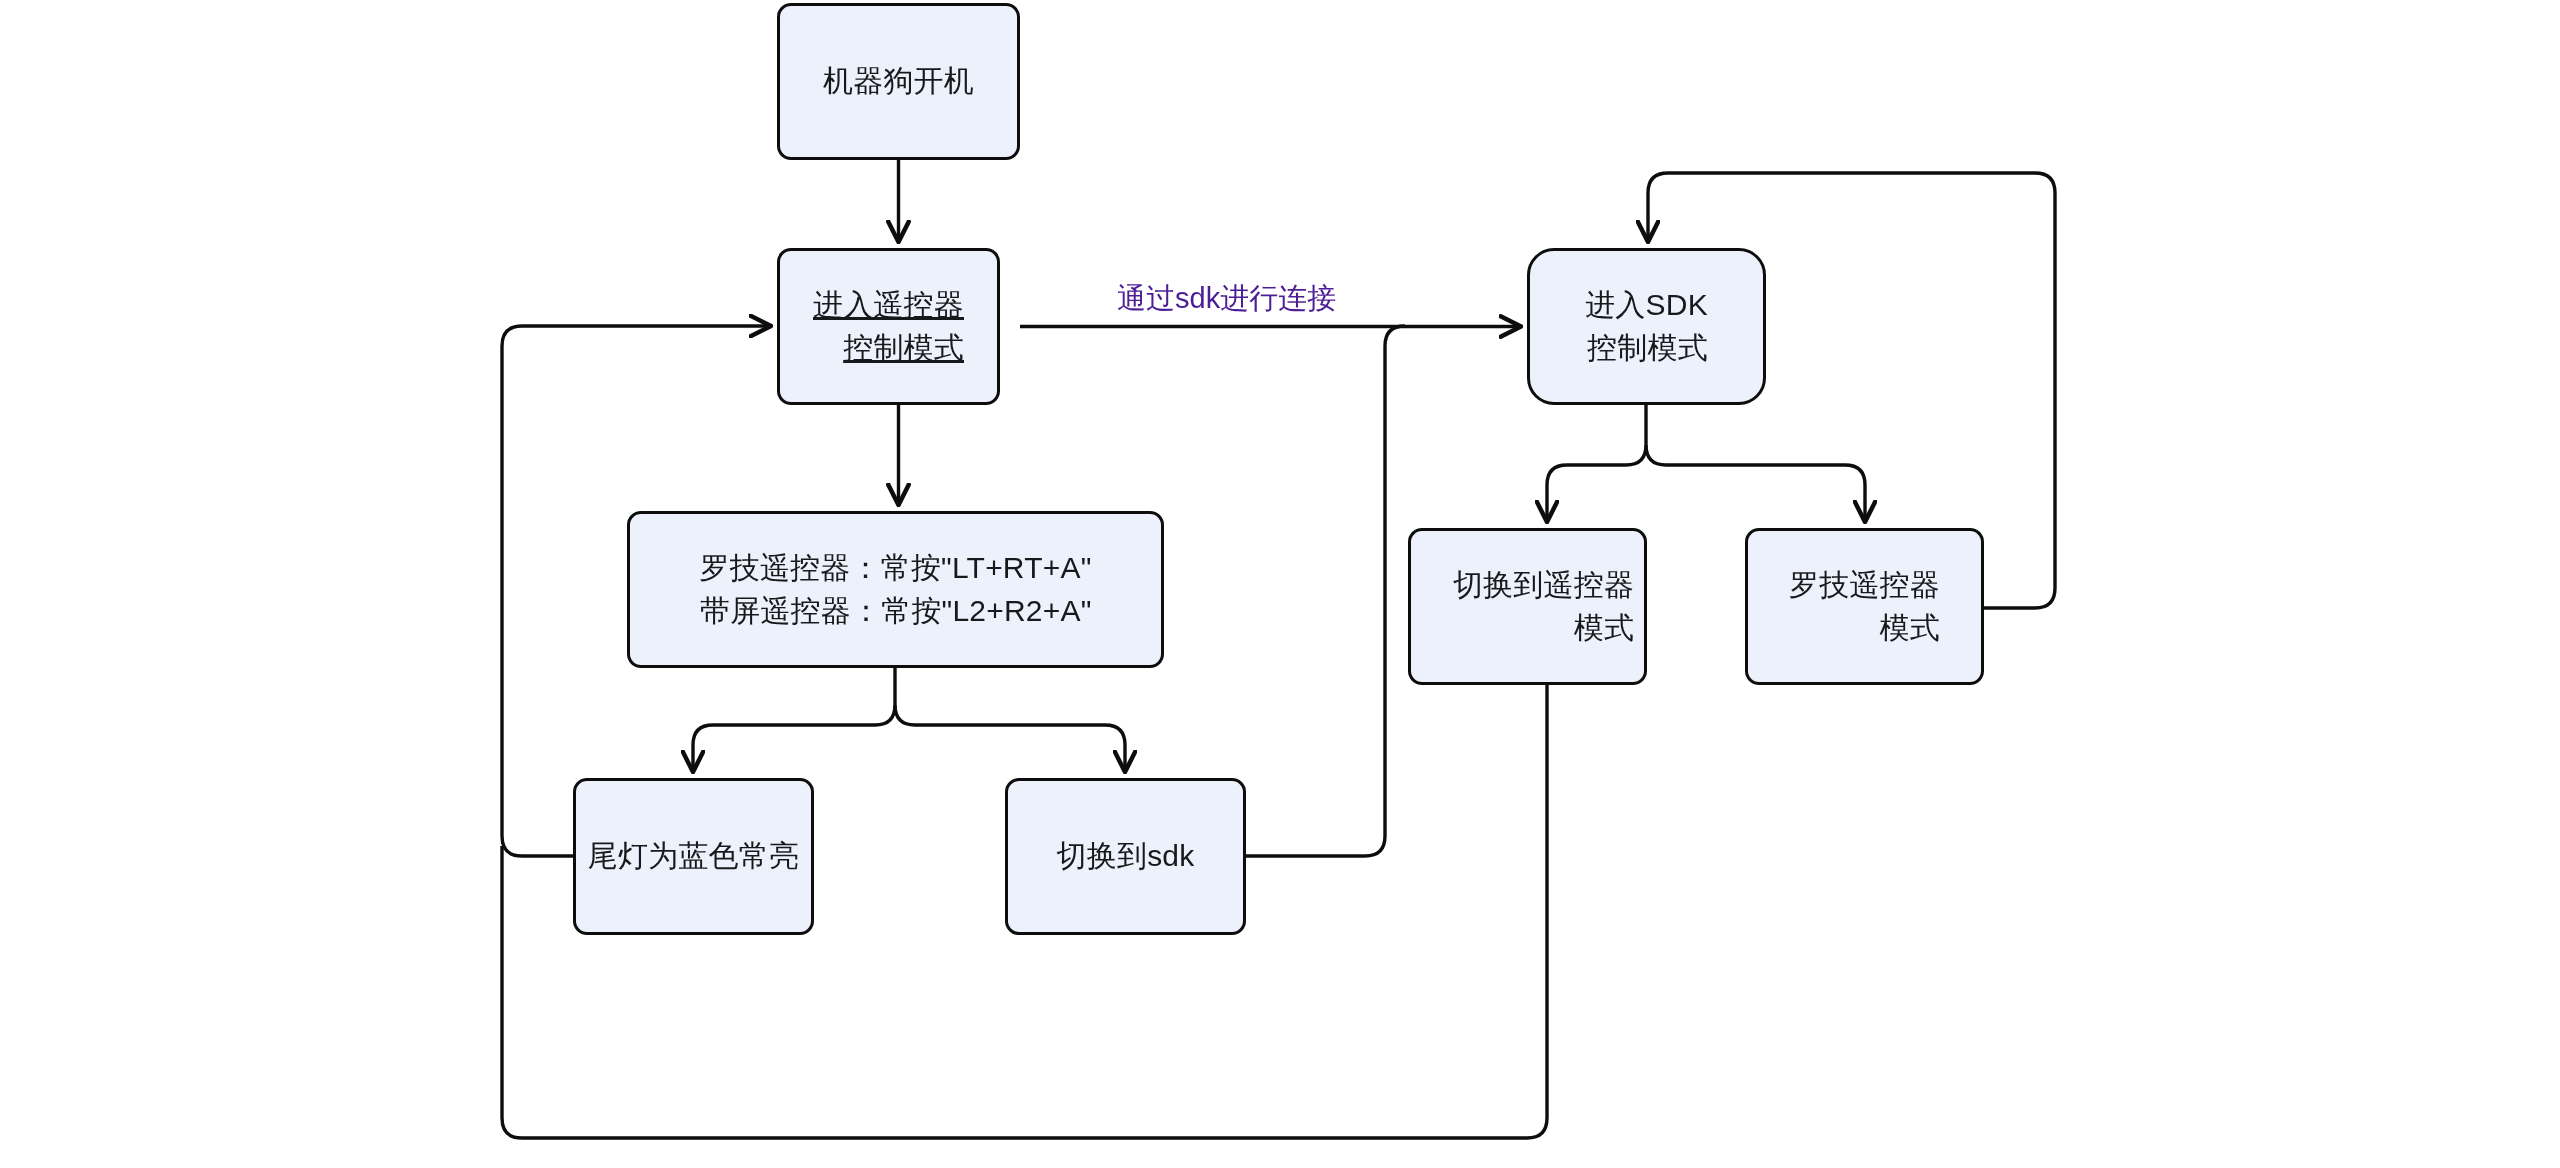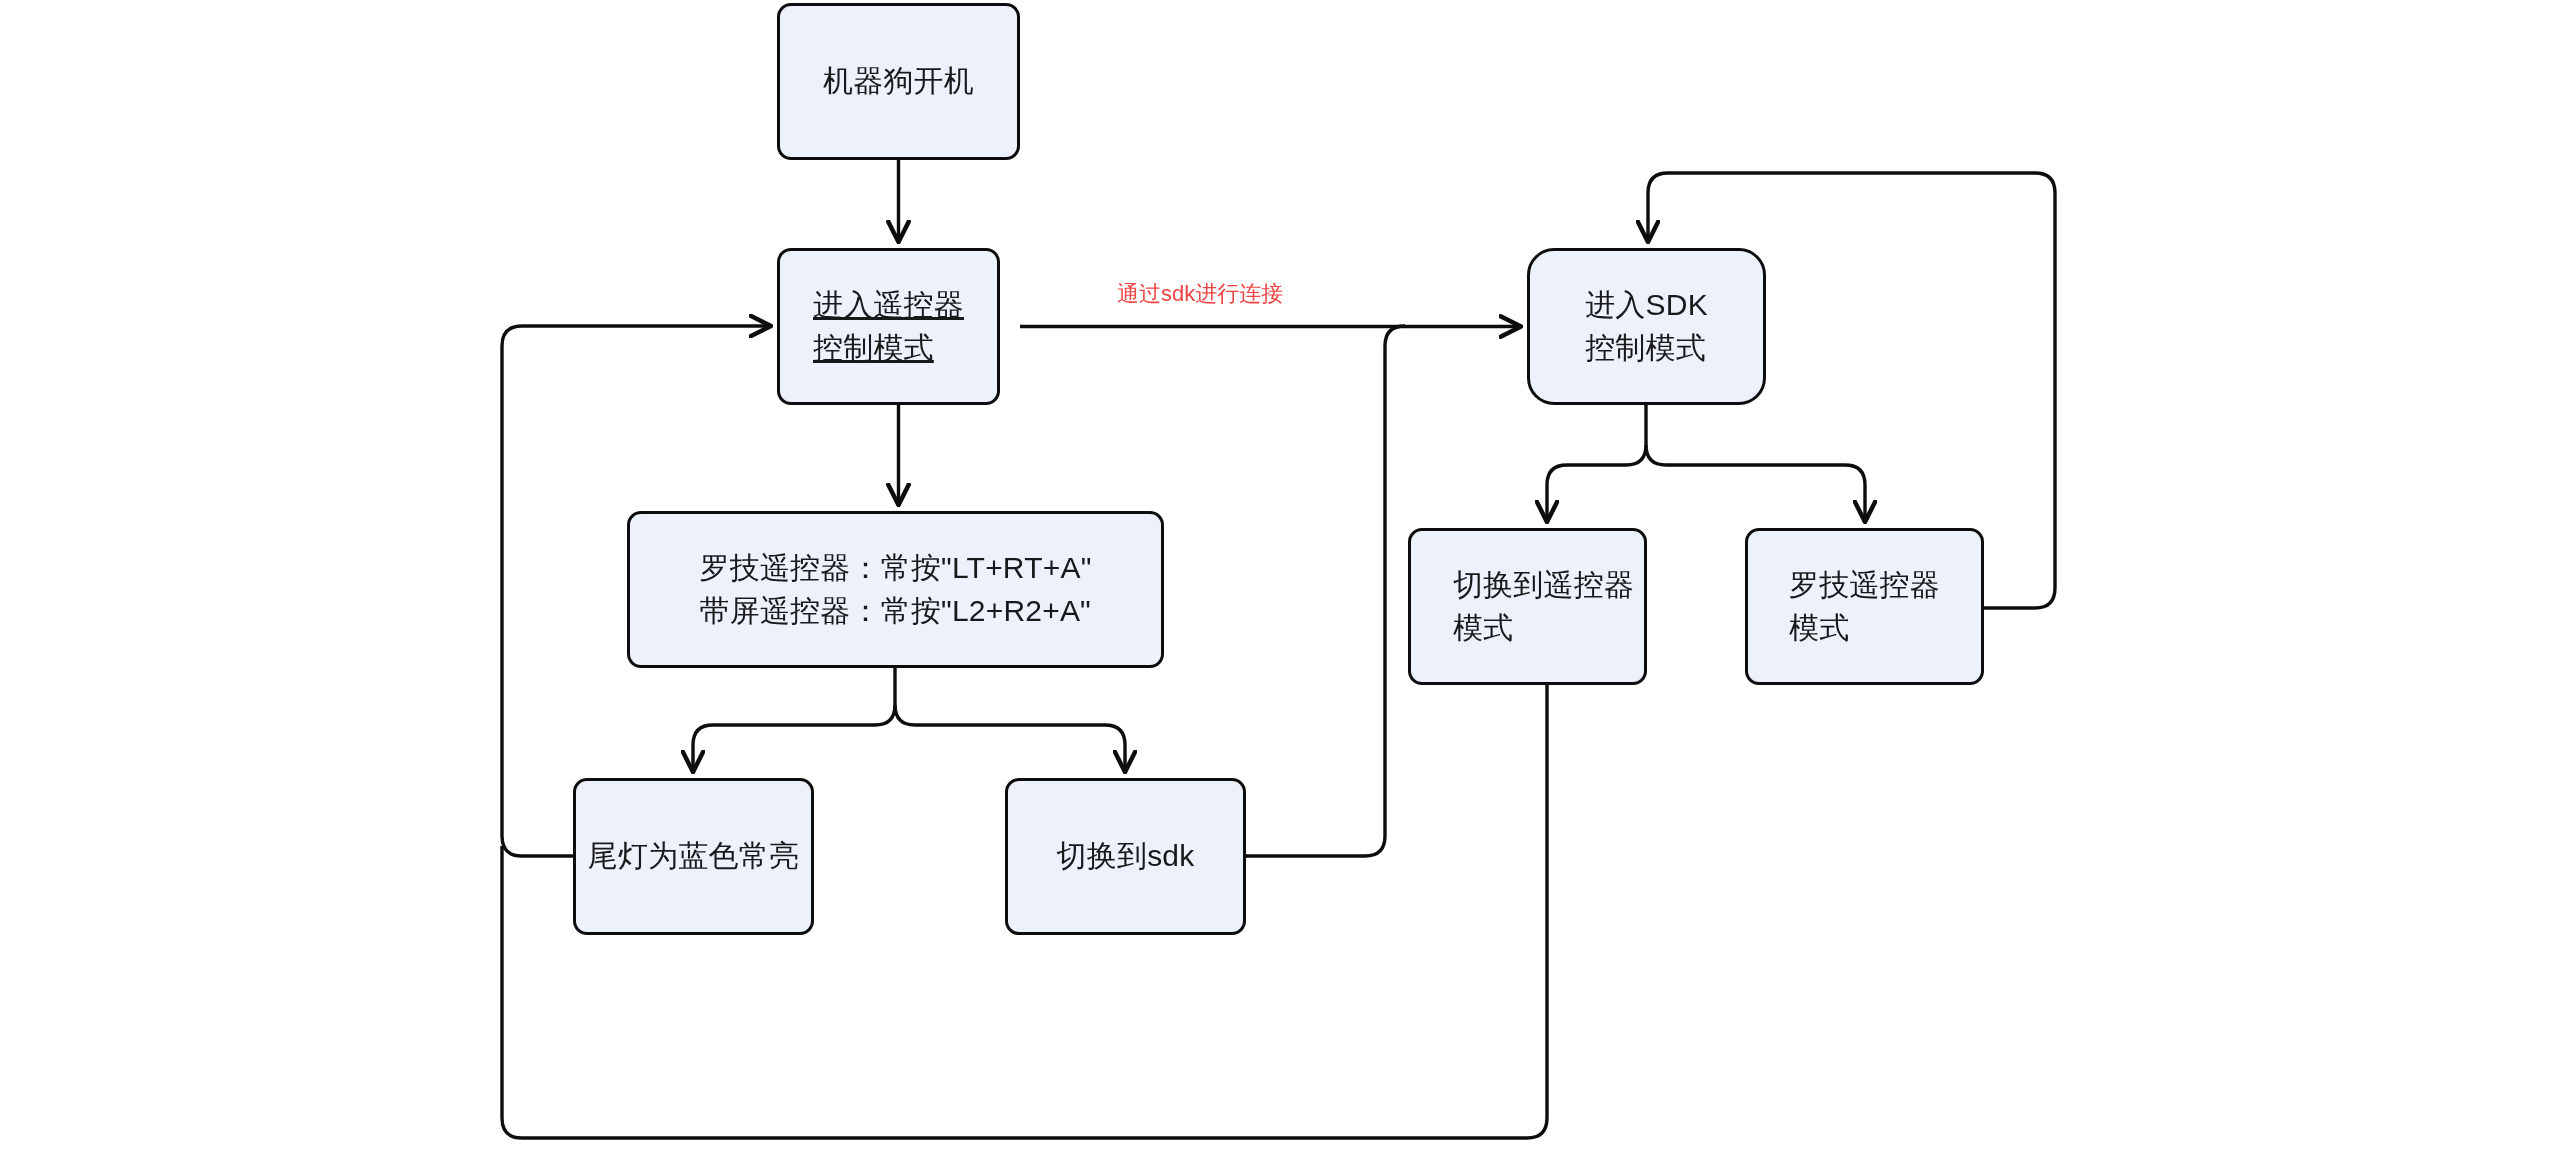--- a/index.html
+++ b/index.html
@@ -30,32 +30,32 @@
   }
   .node-box {
     position: absolute;
     box-sizing: border-box;
     background: #ECF1FB;
     border: 3.2px solid #0d0d0d;
     border-radius: 14px;
     display: flex;
     align-items: center;
     justify-content: center;
-    text-align: left;
+    text-align: right;
     color: #18191b;
     font-size: 30px;
     line-height: 1.42;
     letter-spacing: 0.2px;
     white-space: pre-line;
     padding: 4px 8px;
   }
   .edge-label {
     position: absolute;
-    color: #ef4444;
-    font-size: 22px;
+    color: #4c1d95;
+    font-size: 29px;
     line-height: 1.2;
     white-space: nowrap;
     background: #ffffff;
     padding: 0 6px;
   }
 </style>
 </head>
 <body>
 
 <div id="flowchart-root">

